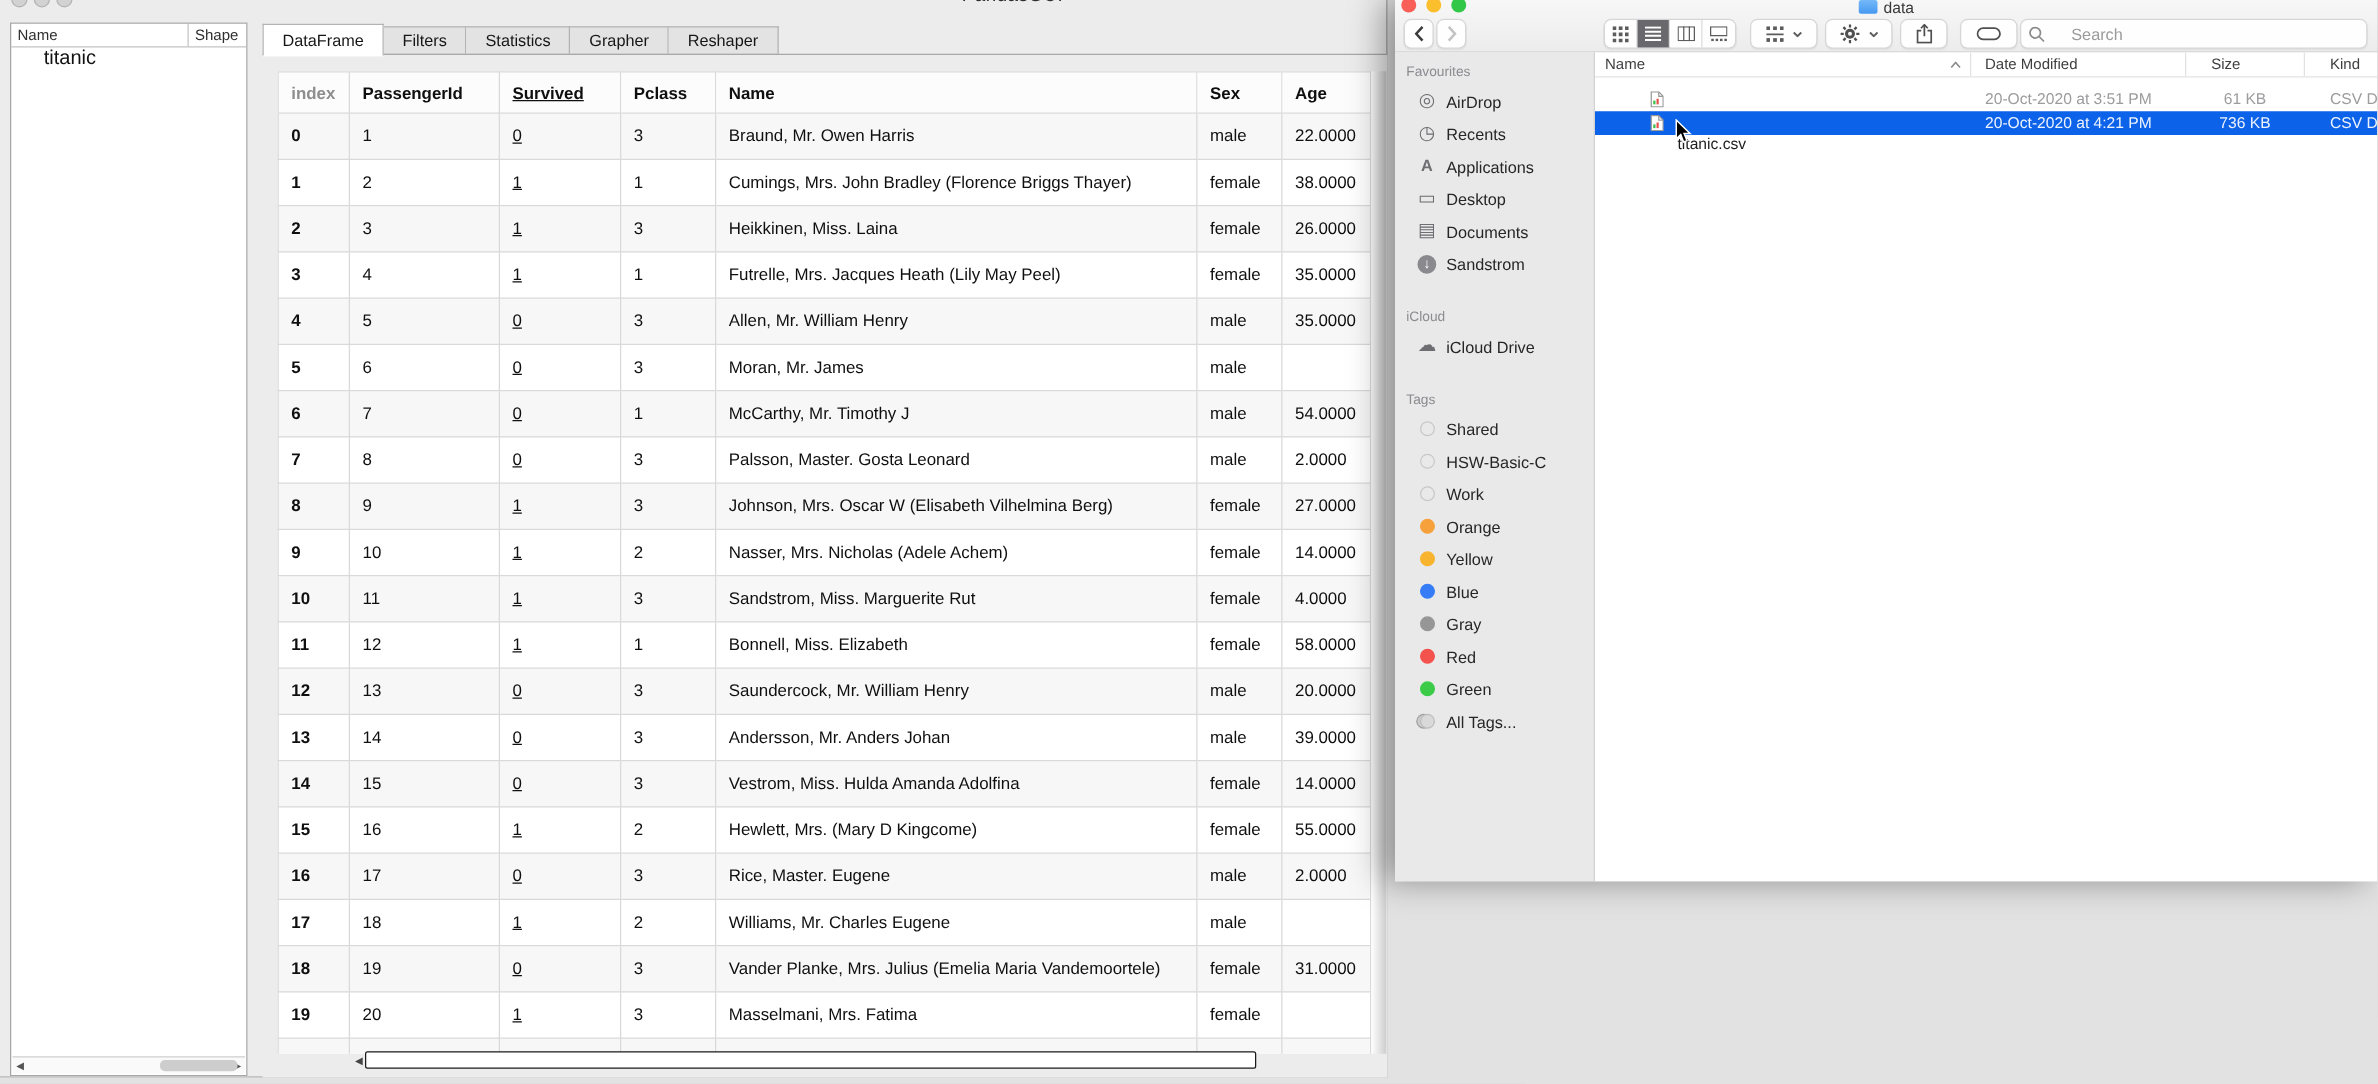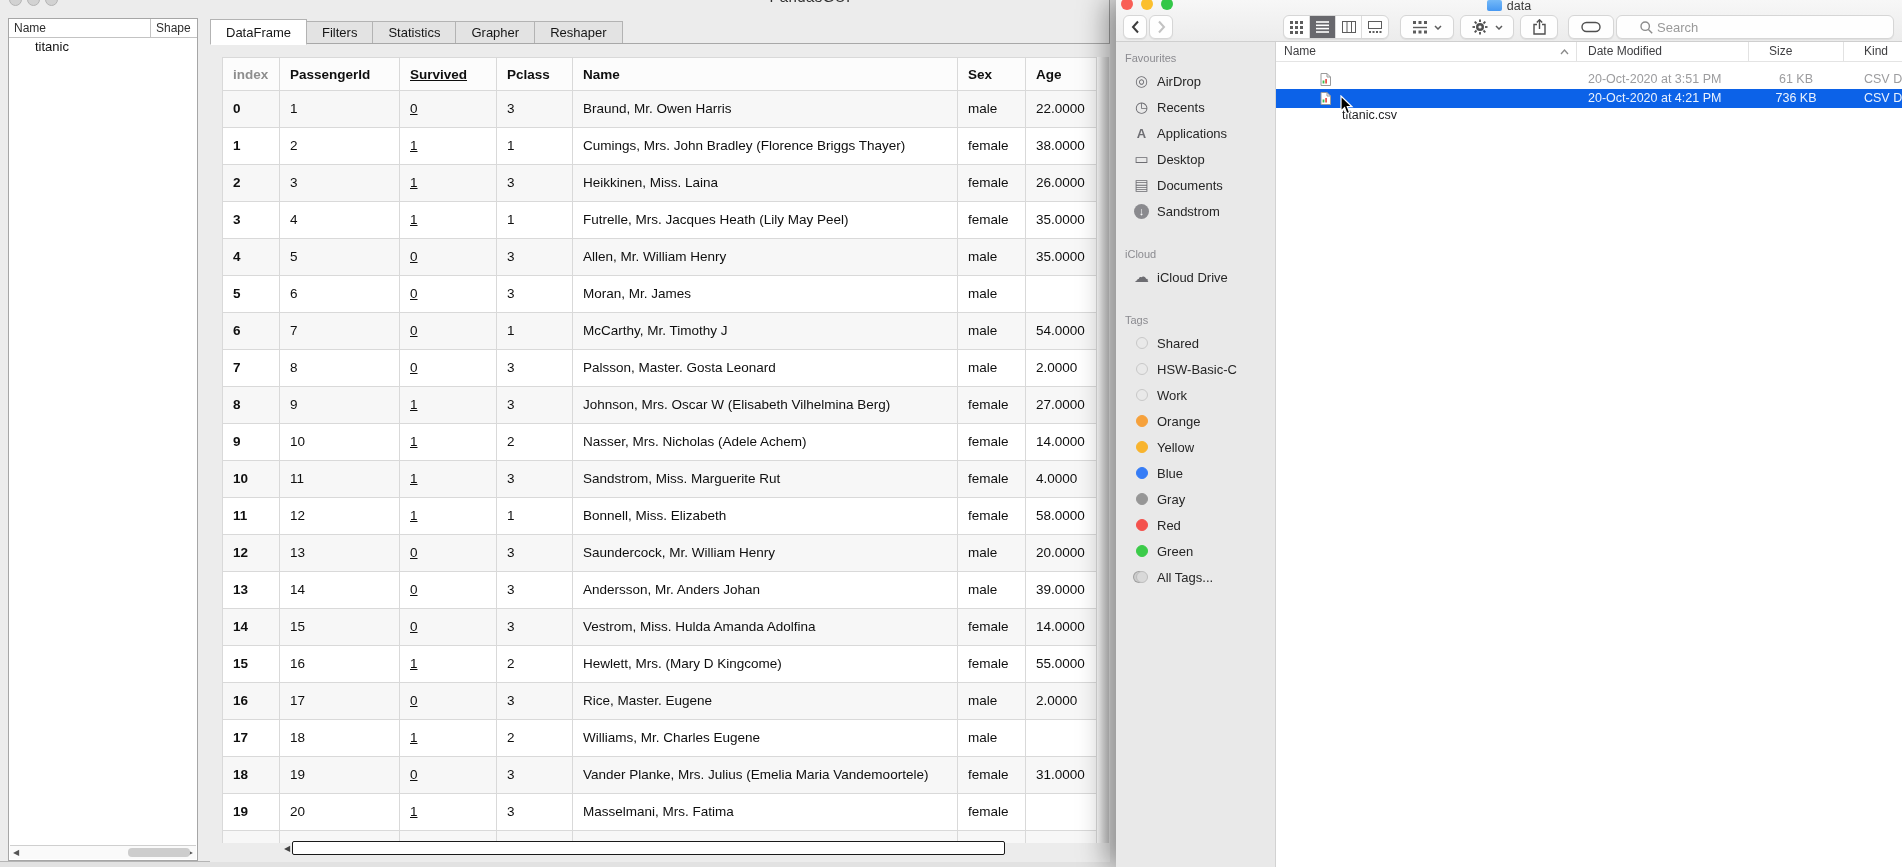--- a/index.html
+++ b/index.html
@@ -13,21 +13,21 @@
               background:#d2d2d2; border:1px solid #b4b4b4; }
   .pg-title-clip { position:absolute; left:640px; top:0; width:340px; height:5px; overflow:hidden; text-align:center; }
   .pg-title-clip span { display:block; margin-top:-12px; font-size:15px; color:#2f2f2f; letter-spacing:.4px; }
 
   
   .nav-panel { position:absolute; left:8px; top:18px; width:190px; height:843px; background:#fff; border:1px solid #a6a6a6; }
   .nav-head { display:flex; height:19px; border-bottom:1px solid #c3c3c3; font-size:12px; color:#2e2e2e; }
   .nav-head .nh { padding:2px 5px; white-space:nowrap; }
   .nh-name { flex:1; border-right:1px solid #c3c3c3; }
   .nh-shape { width:46px; }
-  .nav-row { display:flex; height:17px; line-height:17px; font-size:13px; color:#111; }
+  .nav-row { display:flex; height:17px; line-height:17px; font-size:16px; color:#111; }
   .nav-row .nr-name { flex:1; padding-left:26px; white-space:nowrap; overflow:hidden; }
   .nav-row .nr-shape { width:50px; text-align:left; padding-right:3px; white-space:nowrap; overflow:hidden;margin-top:16px; }
   .nav-hscroll { position:absolute; left:1px; right:1px; bottom:1px; height:14px; background:#fafafa; border-top:1px solid #cfcfcf; }
   .nav-hscroll .arr { position:absolute; top:1px; font-size:8px; color:#555; line-height:12px; }
   .nav-hscroll .arr.l { left:3px; } .nav-hscroll .arr.r { right:3px; }
   .nav-hscroll .thumb { position:absolute; left:118px; width:62px; top:2px; bottom:2px; background:#cdcdcd; border-radius:4px; }
 
   
   .tabs { position:absolute; left:210px; top:18px; height:26px; display:flex; align-items:flex-end; }
   .tab { height:23px; line-height:22px; padding:0 15px; font-size:13px; color:#161616;
@@ -49,37 +49,37 @@
   .tbody .trow:nth-child(odd) { background:#f7f7f7; }
   .trow.partial > div { height:12px; border-bottom:none; }
   .vscroll { position:absolute; left:887px; top:13px; width:12px; height:786px;
              background:linear-gradient(to right,#ffffff,#cdcdcd); }
   .hscroll { position:absolute; left:72px; top:797px; width:827px; height:15px; }
   .hscroll .arr { position:absolute; left:2px; top:3px; font-size:8px; color:#444; }
   .hscroll .thumb { position:absolute; left:10px; top:0; width:713px; height:14px; background:#fff;
                     border:1px solid #1a1a1a; border-radius:2px; }
 
   
-  #finder { position:absolute; left:1116px; top:0; width:786px; height:867px; background:#fff;
+  #finder { position:absolute; left:1116px; top:0; width:786px; height:705px; background:#fff;
             box-shadow:-10px 0 26px rgba(0,0,0,.38); }
   .f-header { position:absolute; left:0; top:0; right:0; height:42px;
               background:linear-gradient(#f7f7f7,#ececec); border-bottom:1px solid #cfcfcf; }
   .f-light { position:absolute; top:-2px; width:12px; height:12px; border-radius:50%; }
   .f-title { position:absolute; top:-1px; left:0; right:0; height:13px; text-align:center;
              font-size:12.5px; color:#3a3a3a; white-space:nowrap; overflow:hidden; }
   .f-folder { display:inline-block; width:15px; height:11px; border-radius:2px; vertical-align:-1px; margin-right:5px;
               background:linear-gradient(#74b9f8,#4698f2); }
   .f-toolbar { position:absolute; top:13px; left:0; right:0; height:29px; }
   .f-btn { position:absolute; top:2px; height:24px; background:#fefefe; border:1px solid #d6d6d6; border-radius:6px;
            box-shadow:0 1px 1px rgba(0,0,0,.06); display:flex; align-items:center; justify-content:center; }
   .seg { display:flex; height:100%; }
   .seg > div { width:26px; display:flex; align-items:center; justify-content:center; border-right:1px solid #dcdcdc; }
   .seg > div:last-child { border-right:none; }
   .seg > div.sel { background:#68686d; }
-  .f-search { padding:0 6px; justify-content:flex-end; }
+  .f-search { padding:0 6px; justify-content:space-between; }
   .f-search input { border:none; outline:none; background:transparent; font-size:13px; color:#333; width:230px;
                     font-family:"Liberation Sans","DejaVu Sans",sans-serif; }
   .f-search input::placeholder { color:#9a9a9a; }
 
   
   .f-sidebar { position:absolute; left:0; top:42px; bottom:0; width:160px; background:#e9e9e9; border-right:1px solid #d2d2d2; }
   .sb-label { margin:20px 0 0 9px; height:20px; line-height:20px; font-size:11px; color:#8b8b90; }
   .sb-label.first { margin-top:6px; }
   .sb-item { height:26px; display:flex; align-items:center; padding-left:16px; font-size:13px; color:#262626; white-space:nowrap; }
   .sb-icon { width:19px; height:18px; margin-right:6px; color:#6d6d72; font-size:15px; text-align:center; line-height:18px; flex:none; }

